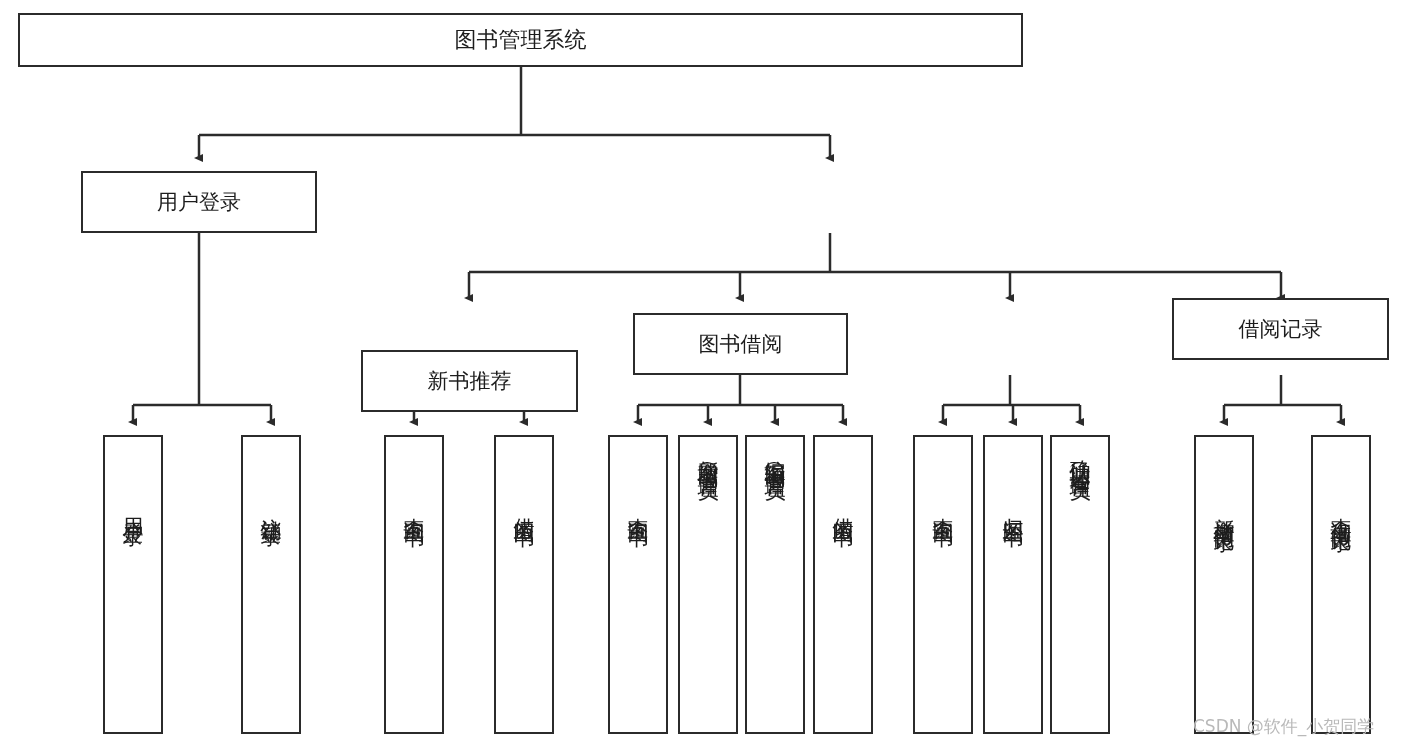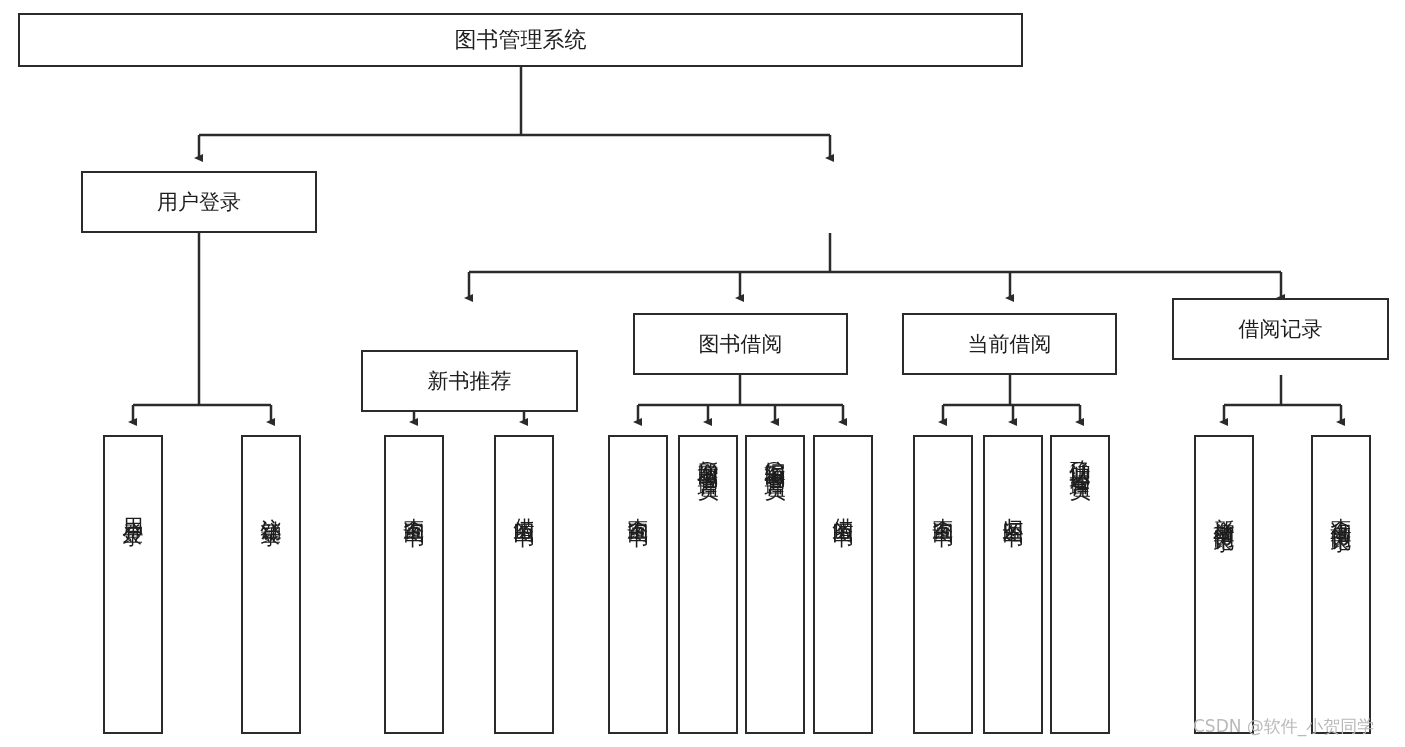--- a/index.html
+++ b/index.html
@@ -140,23 +140,20 @@
   <div class="node horiz" style="left:81px; top:171px; width:236px; height:62px;">
     <span class="label">用户登录</span>
   </div>
 
   <div class="node horiz" style="left:361px; top:326px; width:217px; height:62px;margin-top:24px;">
     <span class="label">新书推荐</span>
   </div>
   <div class="node horiz" style="left:633px; top:313px; width:215px; height:62px;">
     <span class="label">图书借阅</span>
   </div>
-  <div class="node horiz" style="left:902px; top:313px; width:215px; height:62px;">
-    <span class="label">当前借阅</span>
-  </div>
   <div class="node horiz" style="left:1172px; top:298px; width:217px; height:62px;">
     <span class="label">借阅记录</span>
   </div>
 
   <div class="node vert mid" style="left:103px; top:435px; width:60px; height:299px;">
     <span class="label">用户登录</span>
   </div>
   <div class="node vert mid" style="left:241px; top:435px; width:60px; height:299px;">
     <span class="label">注销登录</span>
   </div>

